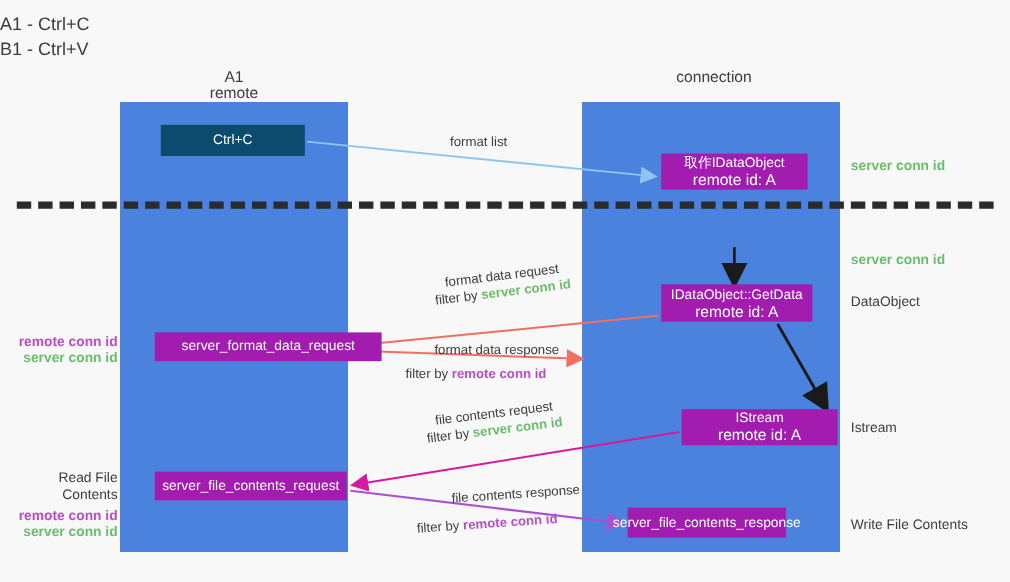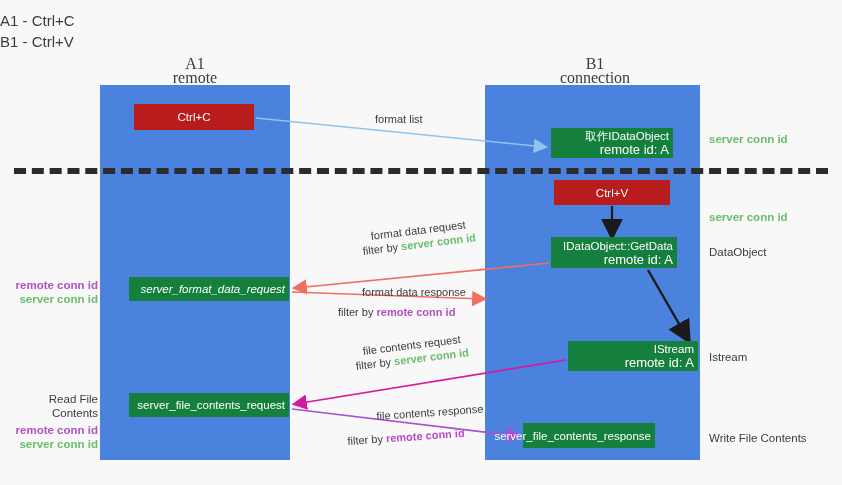--- a/index.html
+++ b/index.html
@@ -15,50 +15,50 @@
   .abs{position:absolute;}
 
   
   #title{
     left:0;top:10px;width:842px;
     font-size:15px;line-height:21px;color:#3c3c3c;
   }
 
   
   .col-head{
-    font-size:16px;line-height:14px;text-align:center;color:#3c3c3c;font-family:Liberation Serif, serif;
+    font-size:13px;line-height:14px;text-align:center;color:#3c3c3c;
   }
   #head-a1{left:130px;top:57px;width:130px;}
   #head-b1{left:530px;top:57px;width:130px;}
 
   
   .lane{background:#4a82dd;}
   #lane-a1{left:100px;top:85px;width:190px;height:375px;}
   #lane-b1{left:485px;top:85px;width:215px;height:375px;}
 
   
   .box{
     box-sizing:border-box;
     color:#ffffff;
     font-size:11.5px;
     line-height:14px;
     display:flex;flex-direction:column;
     align-items:center;justify-content:center;
     text-align:center;
     padding:2px 4px;
   }
-  .box.green{background:#b91c1c;}
-  .box.orange{background:#15803d;align-items:flex-end;}
+  .box.green{background:#0c4a6e;}
+  .box.orange{background:#a21caf;}
   .box .l2{font-size:13px;}
 
   #box-ctrlc{left:134px;top:104px;width:120px;height:26px;}
   #box-idataobject{left:551px;top:128px;width:122px;height:30px;}
   #box-ctrlv{left:554px;top:180px;width:116px;height:25px;}
   #box-getdata{left:551px;top:237px;width:126px;height:31px;}
-  #box-fmt-req{left:129px;top:277px;width:160px;height:24px;font-style:italic;}
+  #box-fmt-req{left:129px;top:277px;width:189px;height:24px;}
   #box-fmt-resp{left:489px;top:288px;width:155px;height:24px;}
   #box-istream{left:568px;top:341px;width:130px;height:30px;}
   #box-file-req{left:129px;top:393px;width:160px;height:24px;}
   #box-file-resp{left:523px;top:423px;width:132px;height:25px;}
 
   
   #dashed{
     left:14px;top:168px;width:814px;height:0;
     border-top:6px dashed #2b2b2b;
   }
@@ -103,21 +103,20 @@
   <div class="abs" id="title">
     <div>A1 - Ctrl+C</div>
     <div>B1 - Ctrl+V</div>
   </div>
 
   <div class="abs col-head" id="head-a1">
     <div>A1</div>
     <div>remote</div>
   </div>
   <div class="abs col-head" id="head-b1">
-    <div>B1</div>
     <div>connection</div>
   </div>
 
   <div class="abs lane" id="lane-a1"></div>
   <div class="abs lane" id="lane-b1"></div>
 
   <svg id="wires">
     <defs>
       <marker id="ah-blue" markerWidth="9" markerHeight="9" refX="7" refY="4.5" orient="auto">
         <path d="M0,0 L9,4.5 L0,9 z" fill="#8fc4ef"></path>
@@ -155,23 +154,20 @@
 
   <div class="abs box green" id="box-ctrlc">
     <div>Ctrl+C</div>
   </div>
 
   <div class="abs box orange" id="box-idataobject">
     <div>取作IDataObject</div>
     <div class="l2">remote id: A</div>
   </div>
 
-  <div class="abs box green" id="box-ctrlv">
-    <div>Ctrl+V</div>
-  </div>
 
   <div class="abs box orange" id="box-getdata">
     <div>IDataObject::GetData</div>
     <div class="l2">remote id: A</div>
   </div>
 
   <div class="abs box orange" id="box-fmt-req">
     <div>server_format_data_request</div>
   </div>
 

